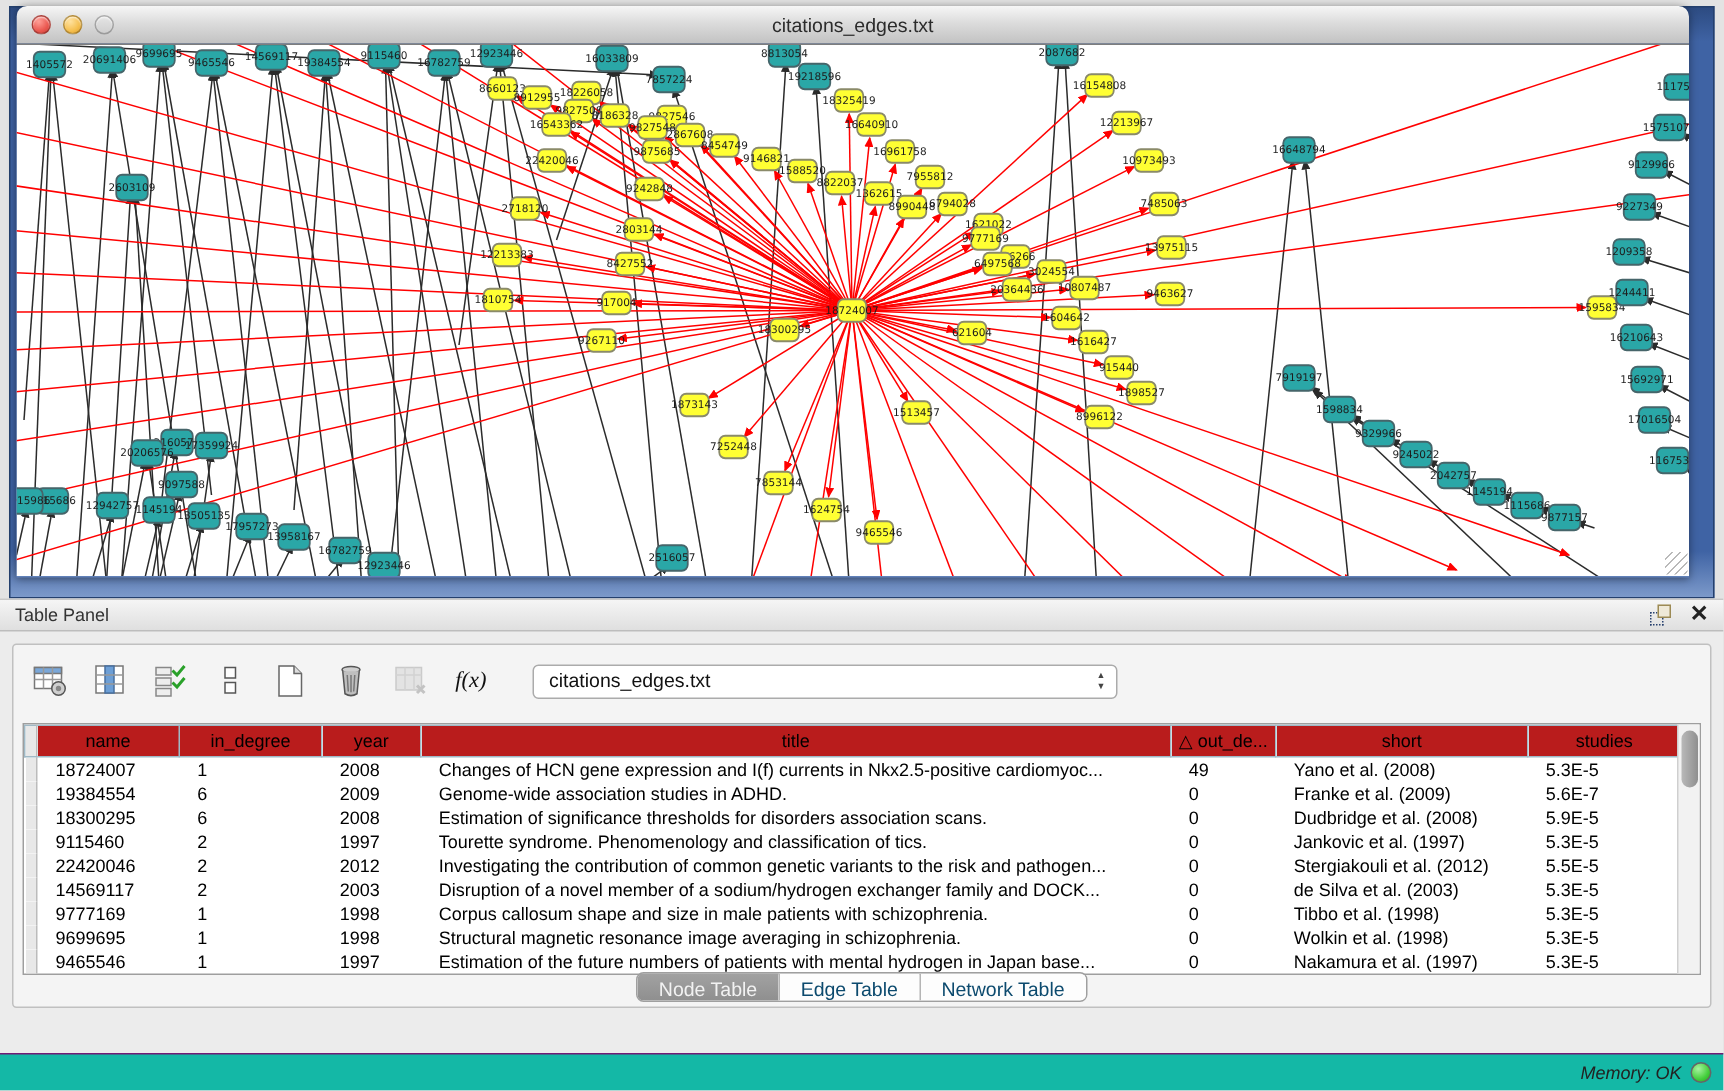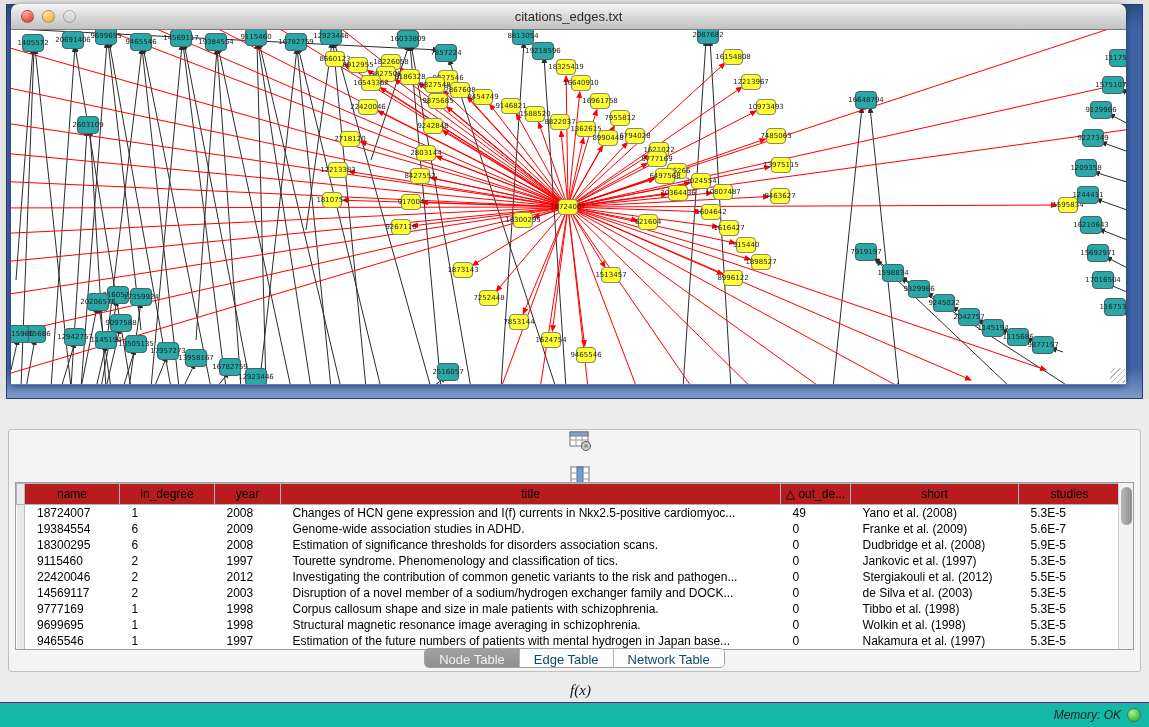--- a/index.html
+++ b/index.html
@@ -40,21 +40,21 @@
                border-top:1px solid #c8c8c8; border-bottom:1px solid #bdbdbd;
                font-size:12px; color:#333; line-height:21px; padding-left:10px; position:relative; }
   .tp-header .hicons { position:absolute; right:10px; top:3px; display:flex; gap:12px; align-items:center; }
   .float-icon { width:14px; height:14px; position:relative; cursor:default; }
   .float-icon .sq1 { position:absolute; left:0; bottom:0; width:9px; height:9px; border:1px dotted #27406e; }
   .float-icon .sq2 { position:absolute; right:0; top:0; width:9px; height:9px; border:1px solid #9c8a55; background:#efe9d8; }
   .close-x { font-size:15px; font-weight:bold; color:#222; line-height:14px; cursor:default; }
 
   .tp-body { position:absolute; left:8px; top:30px; width:1133px; height:243px;
              background:#f4f4f4; border:1px solid #c0c0c0; border-radius:3px; }
-  .toolbar { height:48px; display:flex; align-items:center; padding-left:12px; gap:14px;flex-direction:column; }
+  .toolbar { height:48px; display:flex; align-items:center; padding-left:12px; gap:14px; }
   .tbtn { width:26px; height:26px; display:flex; align-items:center; justify-content:center; }
   .fx { font-family:"Liberation Serif",serif; font-style:italic; font-size:15px; color:#111; }
   .tselect { margin-left:14px; width:390px; height:23px; background:#fff; border:1px solid #ababab;
              border-radius:4px; font-size:13px; color:#111; padding:2px 20px 0 10px; position:relative; }
   .tselect .steppers { position:absolute; right:7px; top:4px; font-size:6px; color:#444; line-height:7px; text-align:center; }
 
   
   .tbl-wrap { position:absolute; left:6px; top:52px; right:6px; height:168px; background:#fff;
               border:1px solid #9e9e9e; display:flex; }
   .tbl { flex:1; overflow:hidden; }
@@ -699,20 +699,30 @@
           </g>
         </svg>
       <div class="resize-grip"></div>
     </div>
   </div>
 </div>
 
 <div class="cursor"></div>
 
 <div class="tp">
+  <div class="tp-header">
+    <span>Table Panel</span>
+    <div class="hicons">
+      <div class="float-icon">
+          <div class="sq1"></div>
+          <div class="sq2"></div>
+        </div>
+      <div class="close-x">✕</div>
+    </div>
+  </div>
 
   <div class="tp-body">
     <div class="toolbar">
       <div class="tbtn">
         <svg width="24" height="22">
             <rect x="1" y="2" width="18" height="14" fill="#fff" stroke="#777"></rect>
             <rect x="1" y="2" width="18" height="4" fill="#7aa7d8" stroke="#777"></rect>
             <line x1="7" y1="2" x2="7" y2="16" stroke="#999"></line>
             <line x1="13" y1="2" x2="13" y2="16" stroke="#999"></line>
             <line x1="1" y1="10" x2="19" y2="10" stroke="#999"></line>

